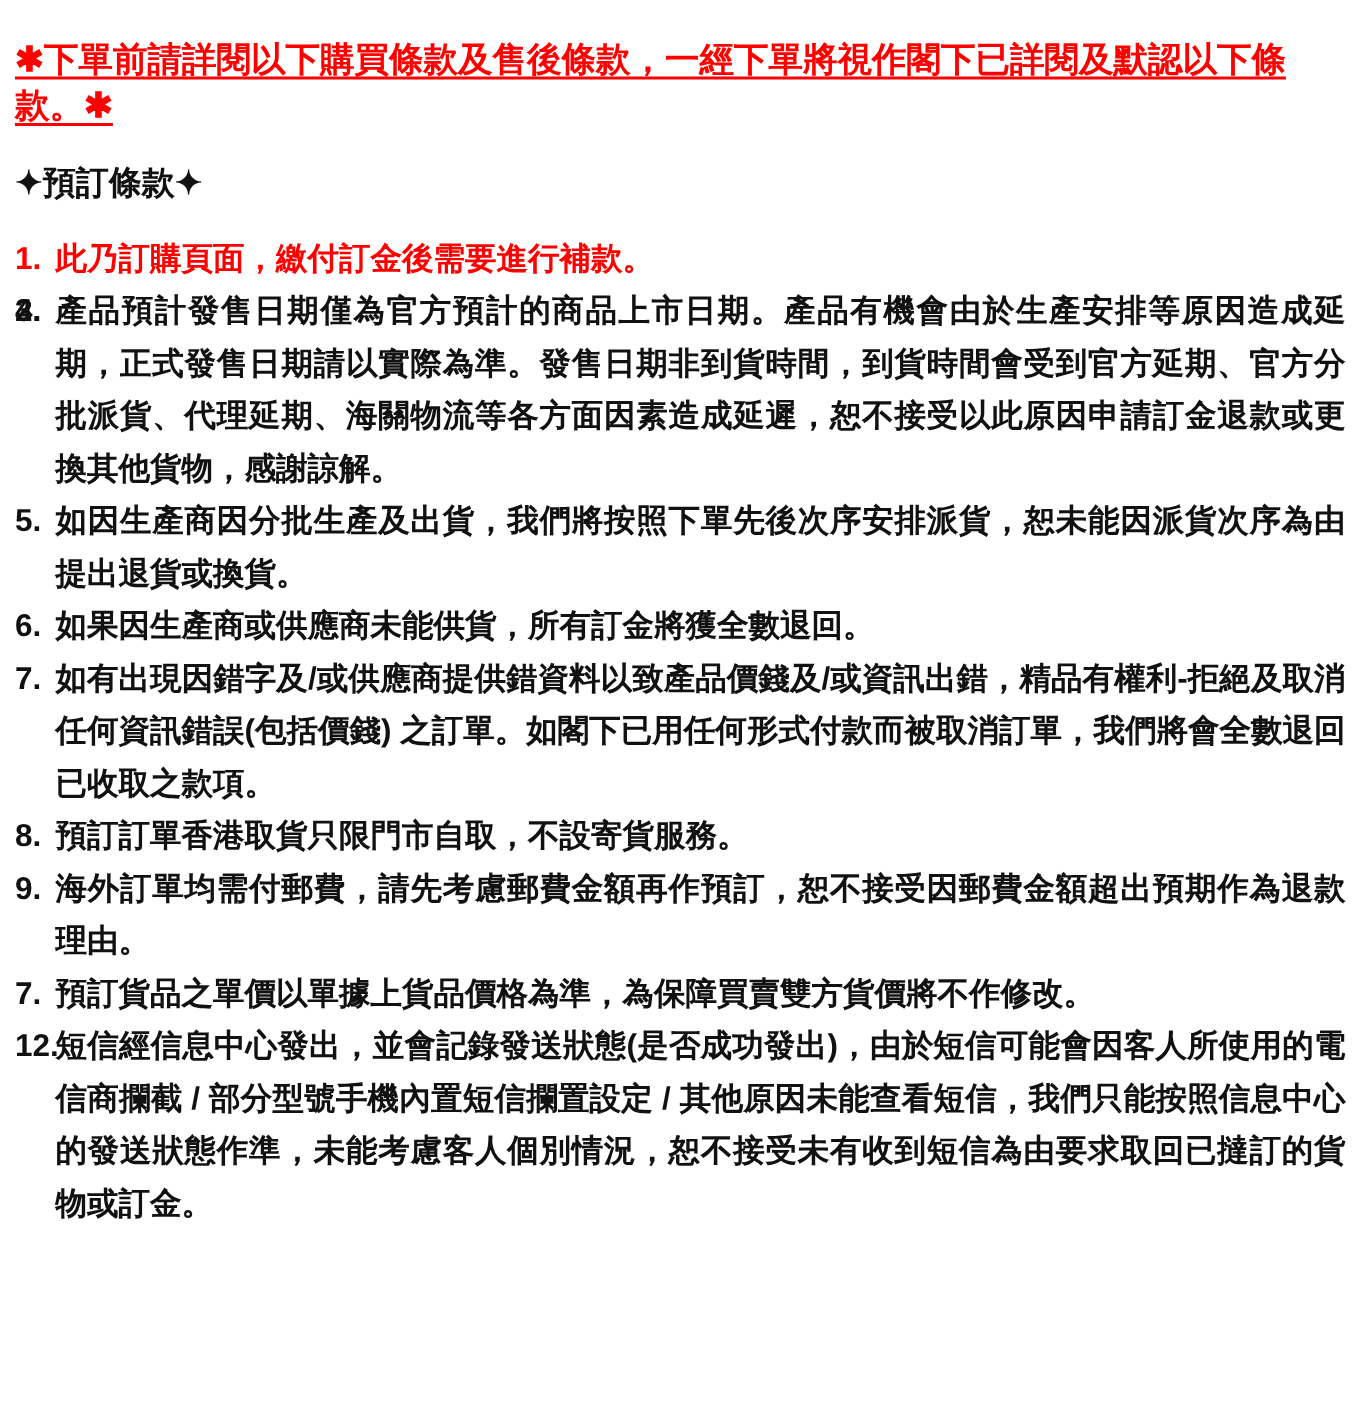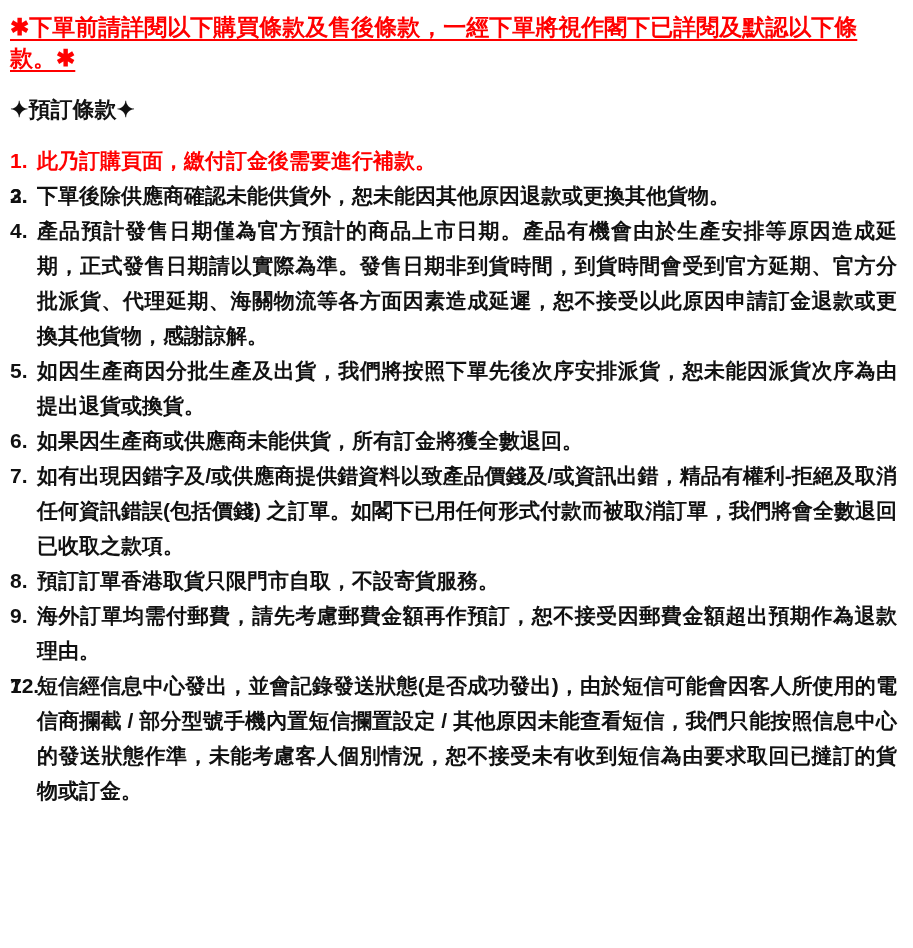--- a/index.html
+++ b/index.html
@@ -14,21 +14,21 @@
     font-family: "Liberation Sans", sans-serif;
     font-weight: bold;
     color: var(--text-black, #111111);
   }
   .page {
     padding: 6px 16px 0 10px;
   }
   .notice {
     font-size: 23px;
     line-height: 31px;
-    margin-top: 6px;
+    margin-top: 18px;
     color: var(--red, #ff0000);
     text-decoration: underline;
     text-underline-offset: 4px;
   }
   .section-title-row {
     margin-top: 22px;
   }
   .section-title {
     display: inline-block;
     font-size: 22px;
@@ -69,23 +69,23 @@
 <body style="background: rgb(255, 255, 255);">
 
 <div class="page">
   <div class="notice">✱下單前請詳閱以下購買條款及售後條款，一經下單將視作閣下已詳閱及默認以下條款。✱</div>
   <div class="section-title-row">
     <span class="section-title">✦預訂條款✦</span>
   </div>
   <ol class="terms" id="terms-list">
       <li><span class="num seg-red">1.</span><span class="seg-red">此乃訂購頁面，繳付訂金後需要進行補款。</span></li>
       <li><span class="num seg-normal">2.</span></li>
-      <li><span class="num seg-normal">3.</span><span class="seg-normal">下單後除供應商確認未能供貨外，恕未能因其他原因退款或更換其他貨物。</span></li>
+      <li><span class="num seg-normal">3.</span></li>
       <li><span class="num seg-normal">4.</span><span class="seg-normal">產品預計發售日期僅為官方預計的商品上市日期。產品有機會由於生產安排等原因造成延期，正式發售日期請以實際為準。發售日期非到貨時間，到貨時間會受到官方延期、官方分批派貨、代理延期、海關物流等各方面因素造成延遲，恕不接受以此原因申請訂金退款或更換其他貨物，感謝諒解。</span></li>
       <li><span class="num seg-normal">5.</span><span class="seg-normal">如因生產商因分批生產及出貨，我們將按照下單先後次序安排派貨，恕未能因派貨次序為由提出退貨或換貨。</span></li>
       <li><span class="num seg-normal">6.</span><span class="seg-normal">如果因生產商或供應商未能供貨，所有訂金將獲全數退回。</span></li>
       <li><span class="num seg-normal">7.</span><span class="seg-normal">如有出現因錯字及/或供應商提供錯資料以致產品價錢及/或資訊出錯，精品有權利-拒絕及取消任何資訊錯誤(包括價錢) 之訂單。如閣下已用任何形式付款而被取消訂單，我們將會全數退回已收取之款項。</span></li>
       <li><span class="num seg-normal">8.</span><span class="seg-normal">預訂訂單香港取貨只限門市自取，不設寄貨服務。</span></li>
       <li><span class="num seg-normal">9.</span><span class="seg-normal">海外訂單均需付郵費，請先考慮郵費金額再作預訂，恕不接受因郵費金額超出預期作為退款理由。</span></li>
-      <li><span class="num seg-normal">7.</span></li>
+      <li><span class="num seg-normal">7.</span><span class="seg-normal">預訂貨品之單價以單據上貨品價格為準，為保障買賣雙方貨價將不作修改。</span></li>
       <li><span class="num seg-normal">12.</span><span class="seg-normal">短信經信息中心發出，並會記錄發送狀態(是否成功發出)，由於短信可能會因客人所使用的電信商攔截 / 部分型號手機內置短信攔置設定 / 其他原因未能查看短信，我們只能按照信息中心的發送狀態作準，未能考慮客人個別情況，恕不接受未有收到短信為由要求取回已撻訂的貨物或訂金。</span></li>
     </ol>
 </div>
 
 </body></html>

